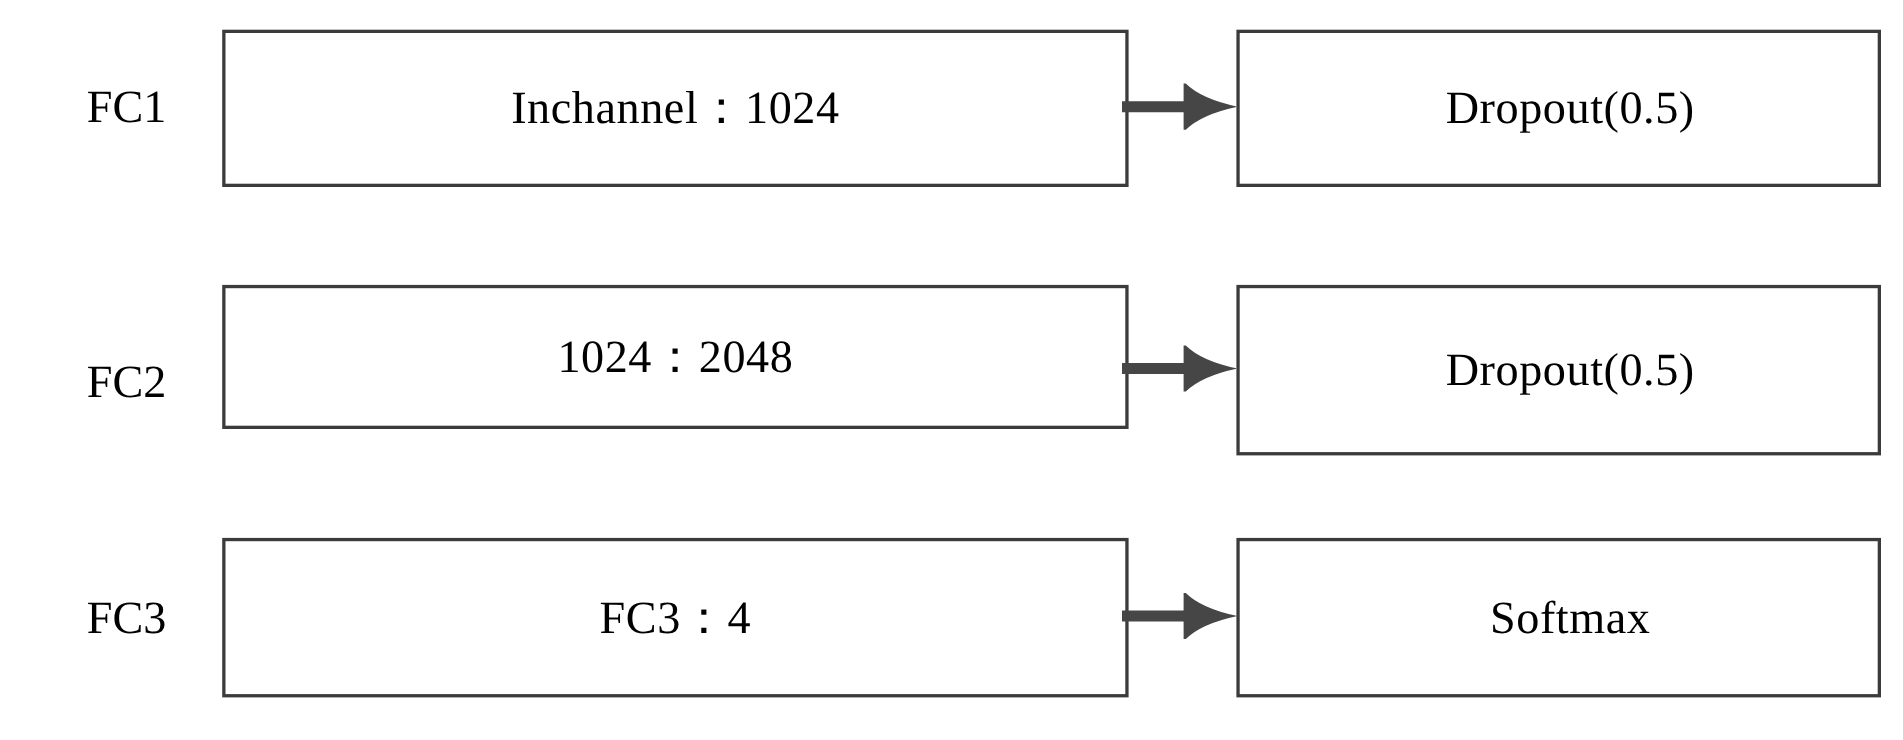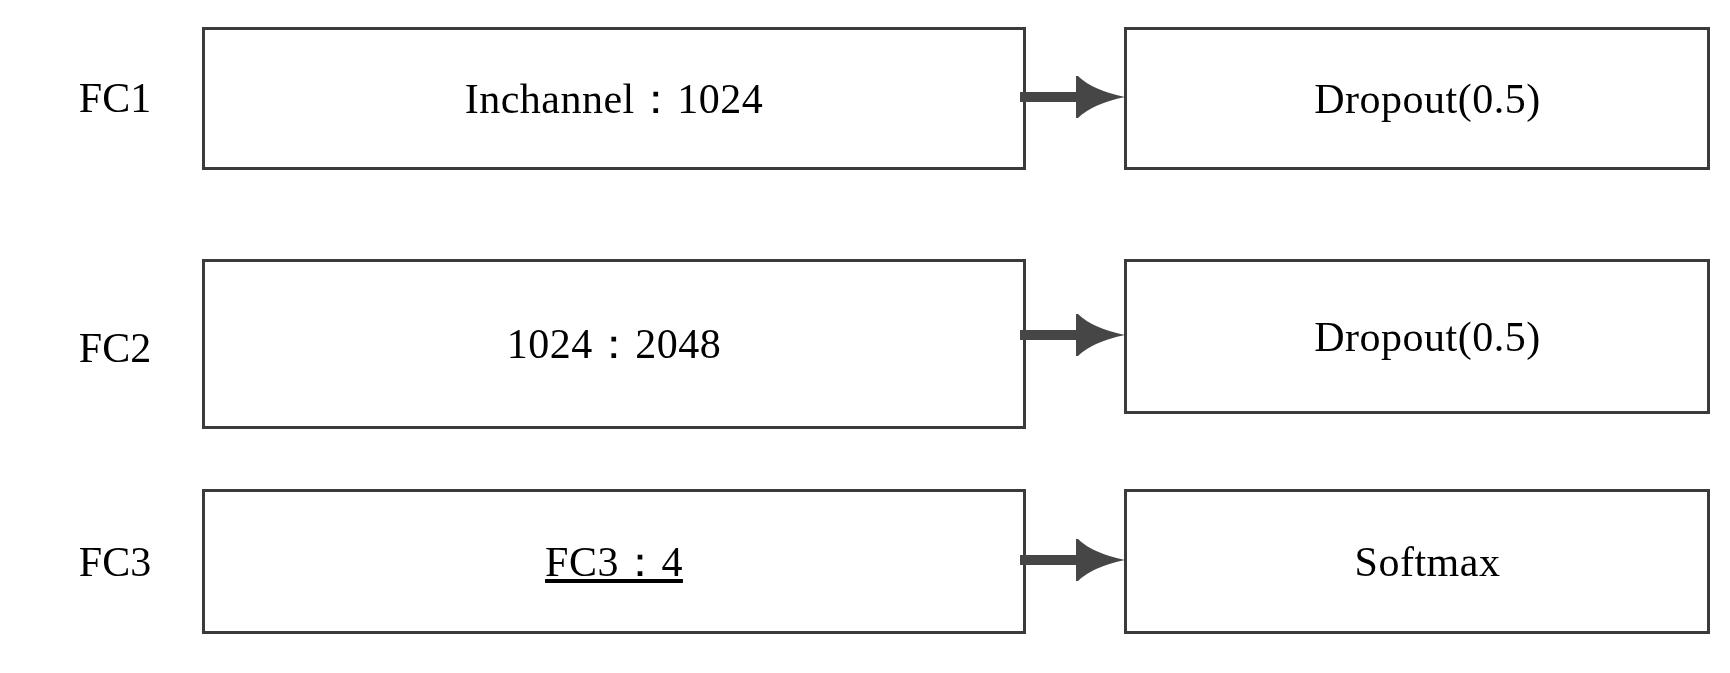--- a/index.html
+++ b/index.html
@@ -88,39 +88,39 @@
     </div>
 
     <div class="box box-right" style="top:0px; height:143px;">
       <span class="box-text">Dropout(0.5)</span>
     </div>
   </div>
 
   <div class="row" style="top:259px; height:155px;">
     <div class="row-label" style="top:68px;">FC2</div>
 
-    <div class="box box-left" style="top:0px; height:170px;">
+    <div class="box box-left" style="top:0px; height:131px;">
       <span class="box-text">1024：2048</span>
     </div>
 
     <div class="arrow" style="top:50px;">
       <svg viewBox="0 0 110 54" xmlns="http://www.w3.org/2000/svg">
         <path d="M2,21 L58,21 L58,5 L60,5 Q74,19 107,26 Q74,33 60,47 L58,47 L58,31 L2,31 Z" fill="#464646"></path>
       </svg>
     </div>
 
     <div class="box box-right" style="top:0px; height:155px;">
       <span class="box-text">Dropout(0.5)</span>
     </div>
   </div>
 
   <div class="row" style="top:489px; height:145px;">
     <div class="row-label" style="top:52px;">FC3</div>
 
-    <div class="box box-left" style="top:0px; height:145px;text-decoration:underline;">
+    <div class="box box-left" style="top:0px; height:145px;">
       <span class="box-text">FC3：4</span>
     </div>
 
     <div class="arrow" style="top:45px;">
       <svg viewBox="0 0 110 54" xmlns="http://www.w3.org/2000/svg">
         <path d="M2,21 L58,21 L58,5 L60,5 Q74,19 107,26 Q74,33 60,47 L58,47 L58,31 L2,31 Z" fill="#464646"></path>
       </svg>
     </div>
 
     <div class="box box-right" style="top:0px; height:145px;justify-content:center;">

